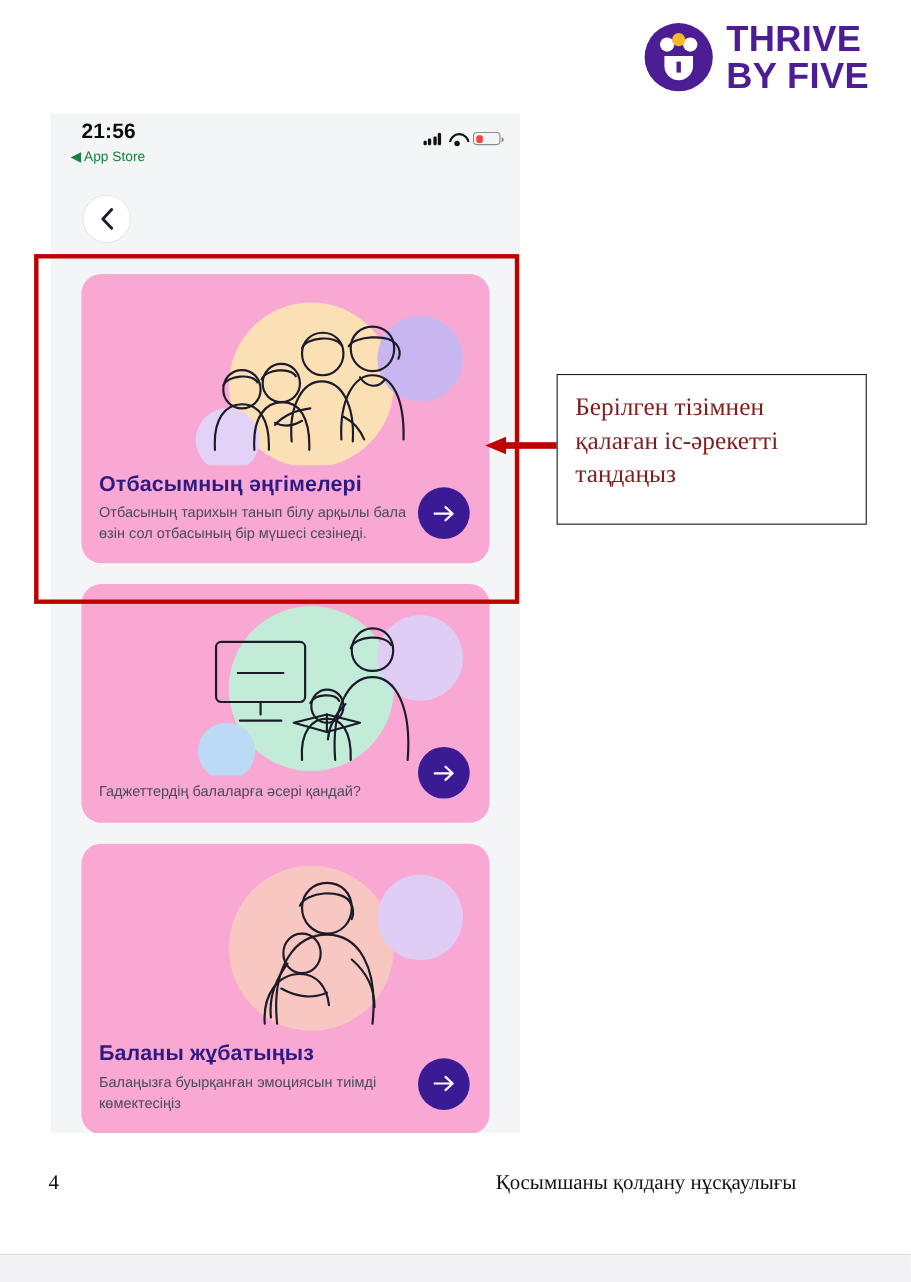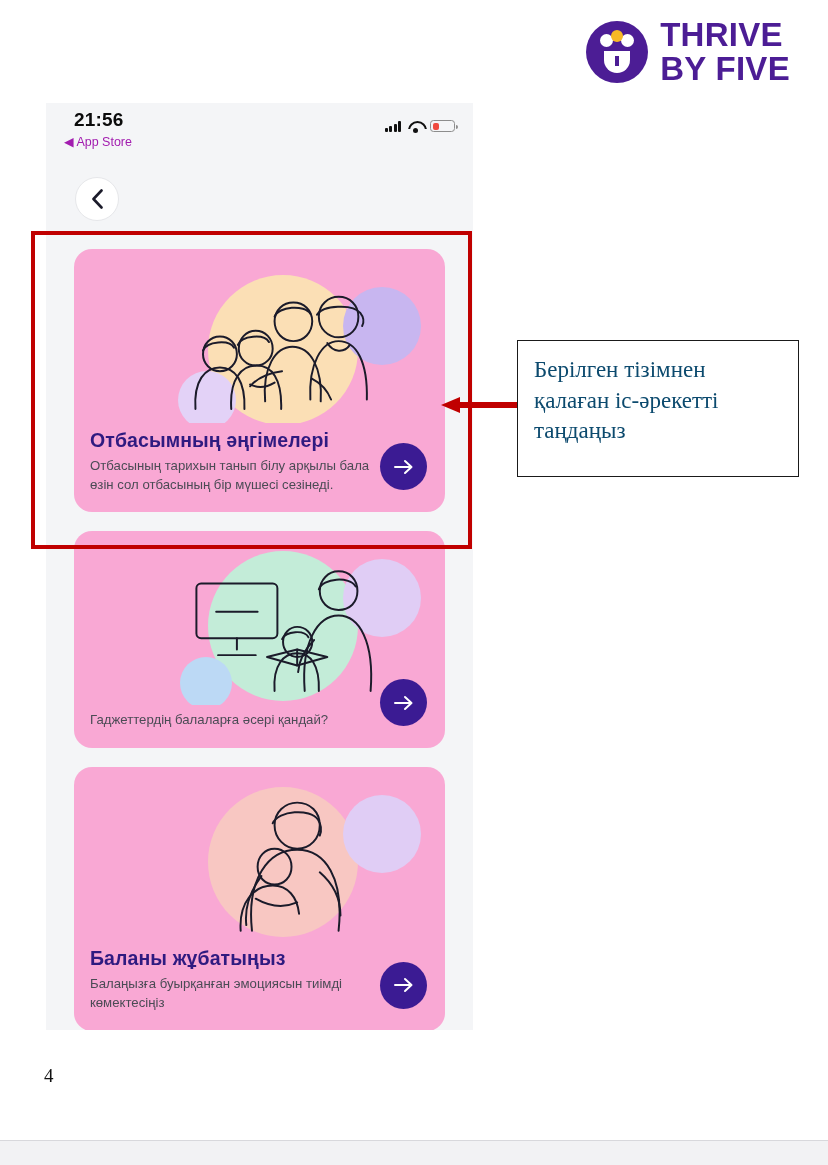--- a/index.html
+++ b/index.html
@@ -82,21 +82,21 @@
     font-size: 19px;
     font-weight: bold;
     color: #0b0b0b;
     letter-spacing: 0.2px;
     text-align: center;
   }
   .status-back {
     position: absolute;
     left: 18px; top: 31px;
     font-size: 12.5px;
-    color: #a21caf;
+    color: #15803d;
   }
   .status-right {
     position: absolute;
     right: 18px; top: 17px;
     display: flex;
     align-items: center;
     gap: 7px;
   }
   .bars { display: flex; align-items: flex-end; gap: 1.5px; height: 11px; }
   .bars i { display: block; width: 3px; background: #111; border-radius: 1px; }
@@ -255,22 +255,21 @@
     left: 506px;
     top: 340px;
     width: 282px;
     height: 137px;
     border: 1px solid #1a1a1a;
     background: #ffffff;
     padding: 14px 16px;
     font-family: "Liberation Serif", serif;
     font-size: 23px;
     line-height: 1.33;
-    color: #0c4a6e;
-    margin-left: 11px;
+    color: #7f1d1d;
   }
 
   
   .footer-page {
     position: absolute;
     left: 44px;
     top: 1065px;
     font-family: "Liberation Serif", serif;
     font-size: 19px;
     color: #111;
@@ -449,15 +448,16 @@
   </div>
 
   <div class="highlight"></div>
   <div class="arrow">
     <span class="head"></span>
     <span class="shaft"></span>
   </div>
   <div class="callout">Берілген тізімнен қалаған іс-әрекетті таңдаңыз</div>
 
   <div class="footer-page">4</div>
+  <div class="footer-text">Қосымшаны қолдану нұсқаулығы</div>
   <div class="bottom-rule"></div>
   <div class="bottom-band"></div>
 </div>
 
 </body></html>

